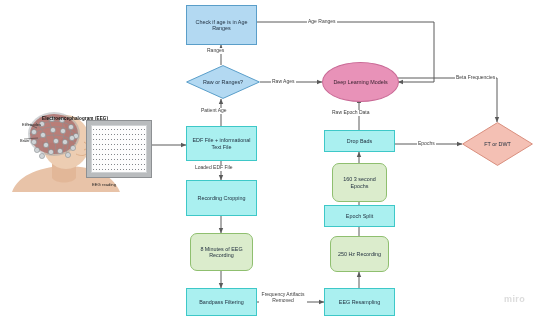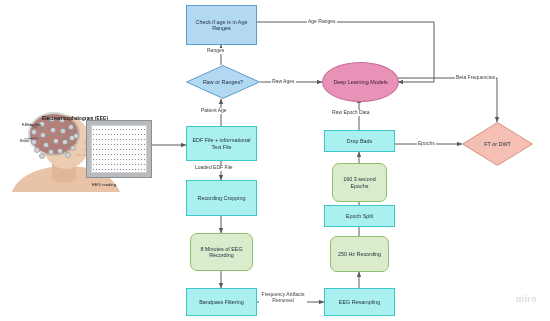--- a/index.html
+++ b/index.html
@@ -67,21 +67,21 @@
   }
   .monitor-screen{
     position:absolute;left:4px;top:4px;right:4px;bottom:4px;
     background:#fdfdfd;border:1px solid #cfd2d4;overflow:hidden;
   }
   .trace{position:absolute;left:1px;right:1px;height:1px;
     background:repeating-linear-gradient(90deg,#5b6066 0 1px,transparent 1px 3px);
     opacity:.75;}
 
   .miro{
-    position:absolute;left:516px;top:294px;font-size:9px;color:#dcdcdc;
+    position:absolute;left:504px;top:294px;font-size:9px;color:#dcdcdc;
     font-weight:bold;letter-spacing:.4px;
   }
 </style>
 </head>
 <body>
 
 <svg id="canvas" viewBox="0 0 550 321" xmlns="http://www.w3.org/2000/svg">
   <defs>
     <marker id="ah" markerWidth="6" markerHeight="6" refX="5" refY="3" orient="auto" markerUnits="userSpaceOnUse">
       <path d="M0,0.8 L5.2,3 L0,5.2 z" fill="#5a5a5a"></path>

